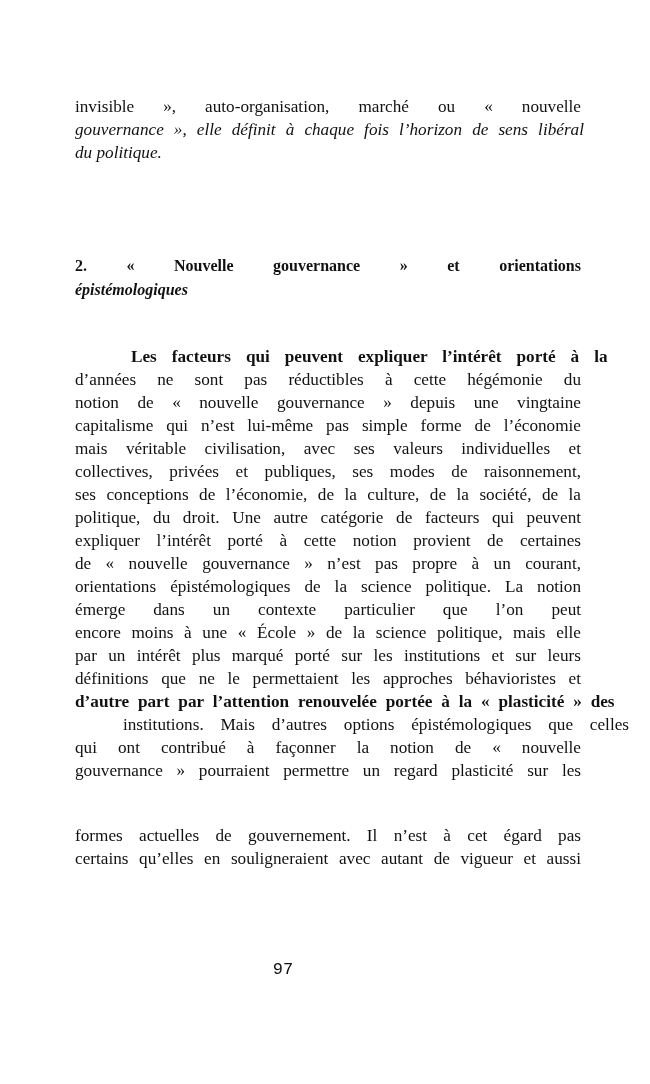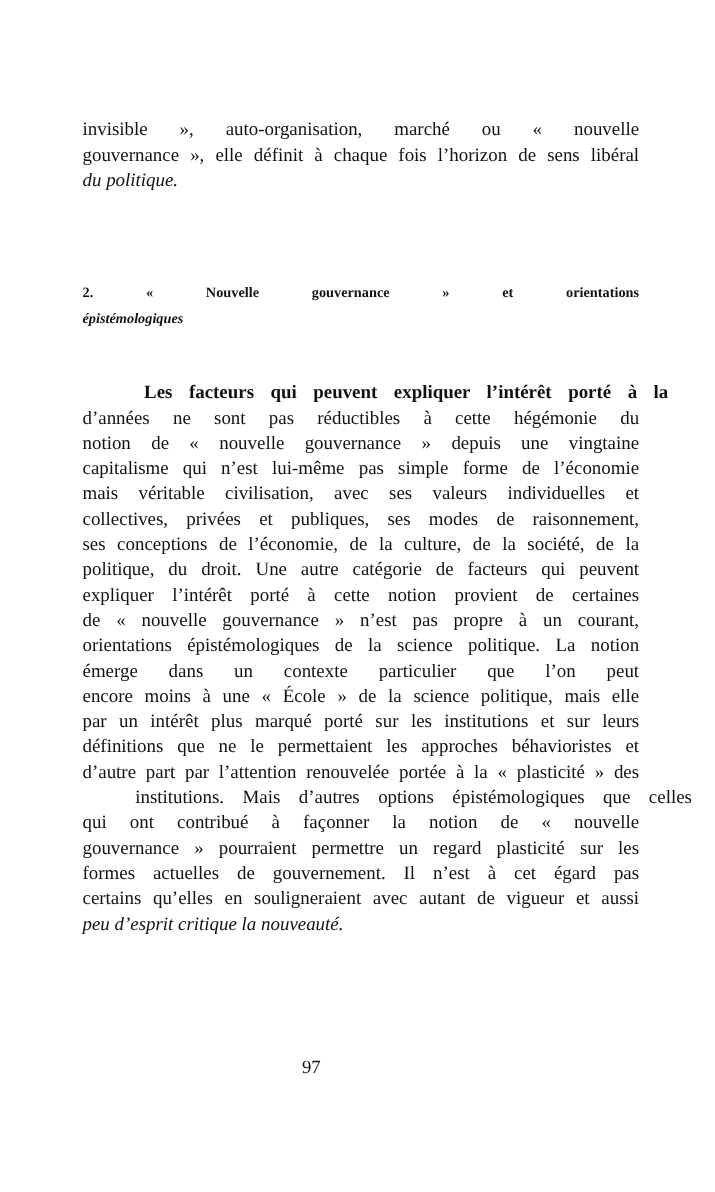--- a/index.html
+++ b/index.html
@@ -3,33 +3,33 @@
   <meta charset="utf-8">
   <style>
     html, body { margin: 0; padding: 0; background: #ffffff; }
     body { width: 650px; height: 1084px; position: relative; overflow: hidden;
            font-family: "Liberation Serif", "DejaVu Serif", serif; color: #111; }
     .page { position: absolute; left: 75px; width: 506px; }
     .line { display: block; height: 23px; line-height: 23px; font-size: 17.2px;
             text-align: justify; text-align-last: justify; white-space: nowrap; }
     .line.last { text-align-last: left; font-style: italic; }
     .line.indent { text-indent: 56px; }
-    #p1 { top: 106px; }
+    #p1 { top: 95px; }
     #heading { top: 254px; font-weight: bold; }
-    #heading .line { font-size: 13px; height: 24px; line-height: 24px; }
+    #heading .line { font-size: 16px; height: 24px; line-height: 24px; }
     #p2 { top: 345px; }
     #pagenum { position: absolute; top: 960px; left: 0; width: 566px; text-align: center;
-               font-size: 17px; }
+               font-size: 17px; font-family: Liberation Mono, monospace; }
   </style>
 </head>
 <body>
 
 <div class="page" id="p1">
   <span class="line" style="white-space: nowrap; word-spacing: 24.7188px;">invisible », auto-organisation, marché ou « nouvelle</span>
-  <span class="line" style="white-space: nowrap; word-spacing: 5.78594px;">gouvernance », elle définit à chaque fois l’horizon de sens libéral</span>
+  <span class="line" style="white-space: nowrap; word-spacing: 5.78594px; font-style: italic;">gouvernance », elle définit à chaque fois l’horizon de sens libéral</span>
   <span class="line last" style="white-space: nowrap;">du politique.</span>
 </div>
 
 <div class="page" id="heading">
   <span class="line" style="white-space: nowrap; word-spacing: 30.9479px;">2. « Nouvelle gouvernance » et orientations</span>
   <span class="line last" style="white-space: nowrap;">épistémologiques</span>
 </div>
 
 <div class="page" id="p2">
   <span class="line indent" style="white-space: nowrap; word-spacing: 10.6738px; font-weight: bold;">Les facteurs qui peuvent expliquer l’intérêt porté à la</span>
@@ -40,22 +40,21 @@
   <span class="line" style="white-space: nowrap; word-spacing: 12.2812px;">collectives, privées et publiques, ses modes de raisonnement,</span>
   <span class="line" style="white-space: nowrap; word-spacing: 6.17188px;">ses conceptions de l’économie, de la culture, de la société, de la</span>
   <span class="line" style="white-space: nowrap; word-spacing: 8.33681px;">politique, du droit. Une autre catégorie de facteurs qui peuvent</span>
   <span class="line" style="white-space: nowrap; word-spacing: 12.3047px;">expliquer l’intérêt porté à cette notion provient de certaines</span>
   <span class="line" style="white-space: nowrap; word-spacing: 10.0797px;">de « nouvelle gouvernance » n’est pas propre à un courant,</span>
   <span class="line" style="white-space: nowrap; word-spacing: 9.6875px;">orientations épistémologiques de la science politique. La notion</span>
   <span class="line" style="white-space: nowrap; word-spacing: 23.7188px;">émerge dans un contexte particulier que l’on peut</span>
   <span class="line" style="white-space: nowrap; word-spacing: 6.33203px;">encore moins à une « École » de la science politique, mais elle</span>
   <span class="line" style="white-space: nowrap; word-spacing: 6.98722px;">par un intérêt plus marqué porté sur les institutions et sur leurs</span>
   <span class="line" style="white-space: nowrap; word-spacing: 8.36328px;">définitions que ne le permettaient les approches béhavioristes et</span>
-  <span class="line" style="white-space: nowrap; word-spacing: 4.56818px;">d’autre part par l’attention renouvelée portée à la « plasticité » des</span>
+  <span class="line" style="white-space: nowrap; word-spacing: 4.56818px; font-weight: bold;">d’autre part par l’attention renouvelée portée à la « plasticité » des</span>
   <span class="line" style="white-space: nowrap; word-spacing: 12.487px; margin-left: 48px;">institutions. Mais d’autres options épistémologiques que celles</span>
   <span class="line" style="white-space: nowrap; word-spacing: 16.7135px;">qui ont contribué à façonner la notion de « nouvelle</span>
   <span class="line" style="white-space: nowrap; word-spacing: 8.72656px;">gouvernance » pourraient permettre un regard plasticité sur les</span>
-  <span class="line" style="white-space: nowrap; word-spacing: 11.9983px;">formes actuelles de gouvernement. Il n’est à cet égard pas</span>
+  <span class="line" style="white-space: nowrap; word-spacing: 11.9983px; margin-top: 42px;">formes actuelles de gouvernement. Il n’est à cet égard pas</span>
   <span class="line" style="white-space: nowrap; word-spacing: 6.32292px;">certains qu’elles en souligneraient avec autant de vigueur et aussi</span>
-  <span class="line last" style="white-space: nowrap;">peu d’esprit critique la nouveauté.</span>
 </div>
 
 <div id="pagenum">97</div>
 
 </body></html>

